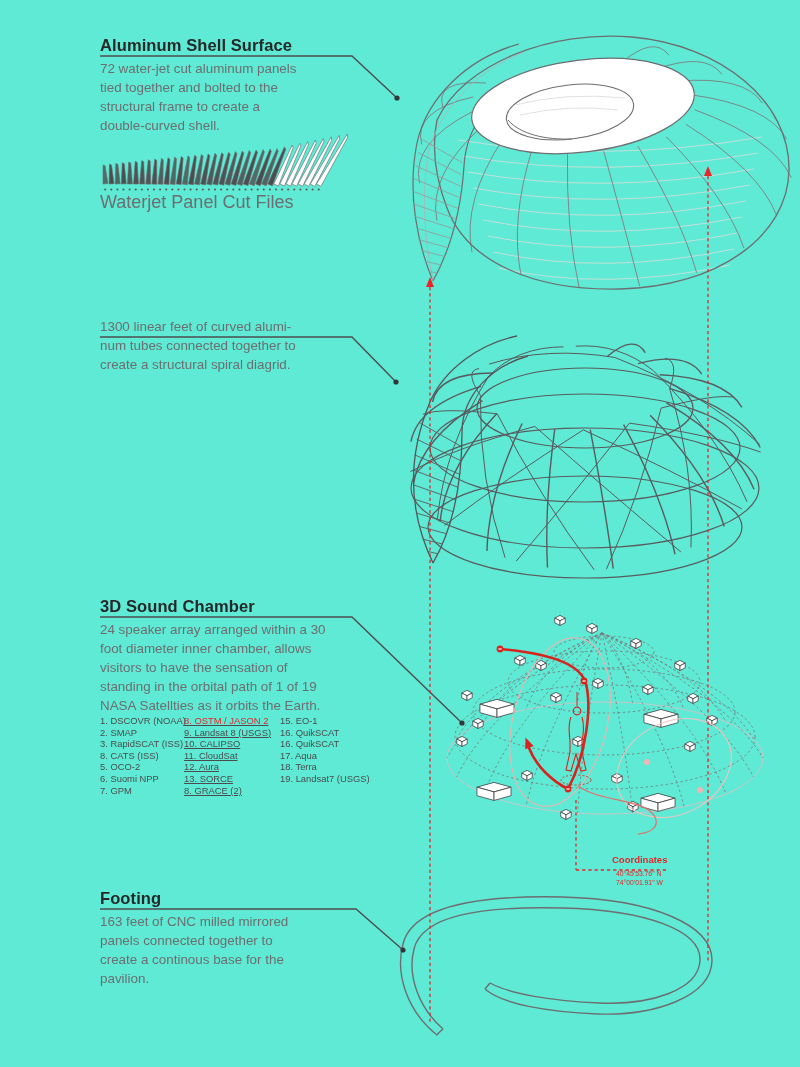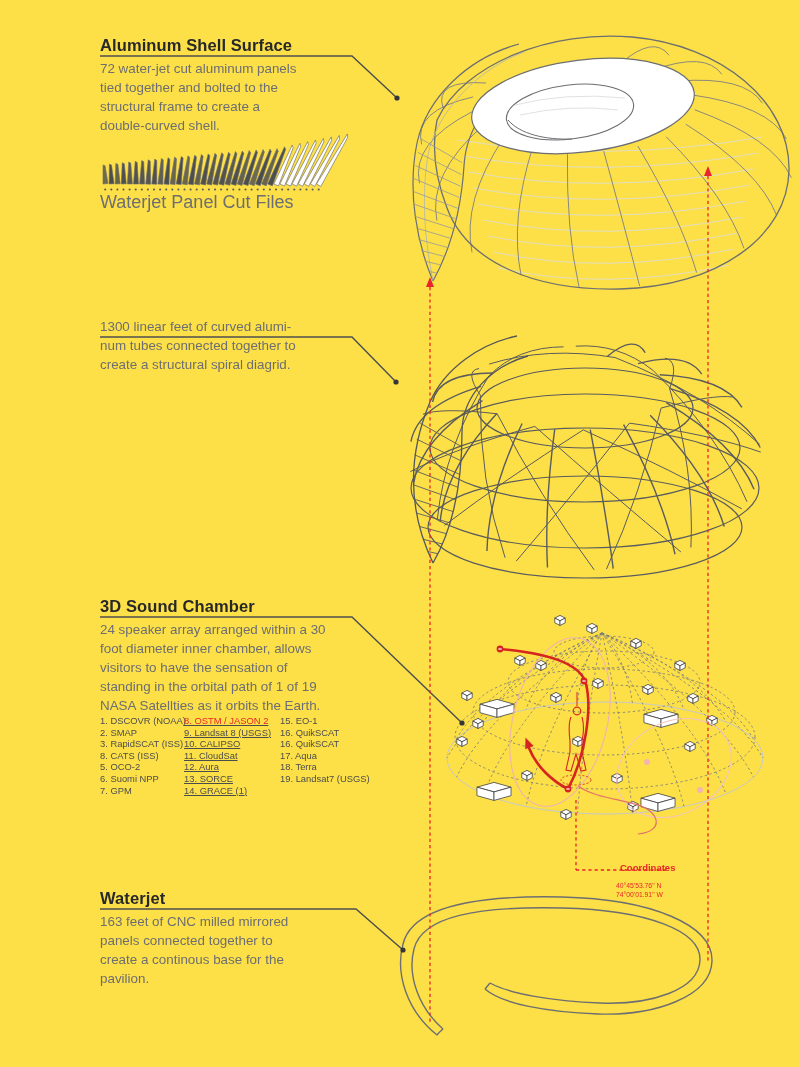--- a/index.html
+++ b/index.html
@@ -1,31 +1,31 @@
 <!DOCTYPE html>
 <html><head>
 <meta charset="utf-8">
 <style>
   html,body{margin:0;padding:0;background:#ffffff;}
-  .page{position:relative;width:800px;height:1067px;background:#fde047;overflow:hidden;
+  .page{position:relative;width:800px;height:1067px;background:#5eead4;overflow:hidden;
         font-family:"Liberation Sans", sans-serif;}
   svg{position:absolute;overflow:visible;}
   .overlay{left:0;top:0;pointer-events:none;}
   .note{position:absolute;left:100px;width:284px;}
   .note h2{margin:0 0 4px 0;font-size:16.5px;font-weight:bold;color:#272829;letter-spacing:.1px;}
   .body{margin:0;font-size:13.4px;line-height:19px;color:#6d6e71;white-space:pre-line;}
   .caption{position:absolute;left:100px;top:192px;margin:0;font-size:18px;color:#6d6e71;}
   .list-title{margin:12px 0 6px 0;font-size:14.5px;font-weight:bold;color:#e8252a;}
   .cols{display:flex;}
   .col{font-size:9.4px;line-height:11.6px;color:#4b4c4e;}
   .col1{width:84px;}.col2{width:96px;text-decoration:underline;}.col3{width:100px;}
   .col span{display:block;white-space:nowrap;}
   .col span.hl{color:#e8252a;}
   .coords{position:absolute;left:612px;top:854px;color:#e8252a;}
-  .coords .clabel{font-size:9.5px;font-weight:bold;margin:8px;text-align:right;}
+  .coords .clabel{font-size:9.5px;font-weight:bold;margin:0;text-align:right;}
   .coords .cvals{font-size:6.8px;line-height:9px;margin:4px 0 0 4px;white-space:pre-line;}
 </style>
 </head>
 <body>
 
 <div class="page">
 
   <section class="note" style="top:36px">
     <h2>Aluminum Shell Surface</h2>
     <p class="body">72 water-jet cut aluminum panels
@@ -132,35 +132,35 @@
         <span>6. Suomi NPP</span>
         <span>7. GPM</span>
       </div>
       <div class="col col2">
         <span class="hl">8. OSTM / JASON 2</span>
         <span>9. Landsat 8 (USGS)</span>
         <span>10. CALIPSO</span>
         <span>11. CloudSat</span>
         <span>12. Aura</span>
         <span>13. SORCE</span>
-        <span>14. GRACE (1)</span>
+        <span>8. GRACE (2)</span>
       </div>
       <div class="col col3">
         <span>15. EO-1</span>
         <span>16. QuikSCAT</span>
         <span>16. QuikSCAT</span>
         <span>17. Aqua</span>
         <span>18. Terra</span>
         <span>19. Landsat7 (USGS)</span>
       </div>
     </div>
   </section>
 
   <section class="note" style="top:889px">
-    <h2>Waterjet</h2>
+    <h2>Footing</h2>
     <p class="body">163 feet of CNC milled mirrored
 panels connected together to
 create a continous base for the
 pavilion.</p>
   </section>
 
   <div class="coords">
     <p class="clabel">Coordinates</p>
     <p class="cvals">40°45'53.76" N
 74°00'01.91" W</p>

